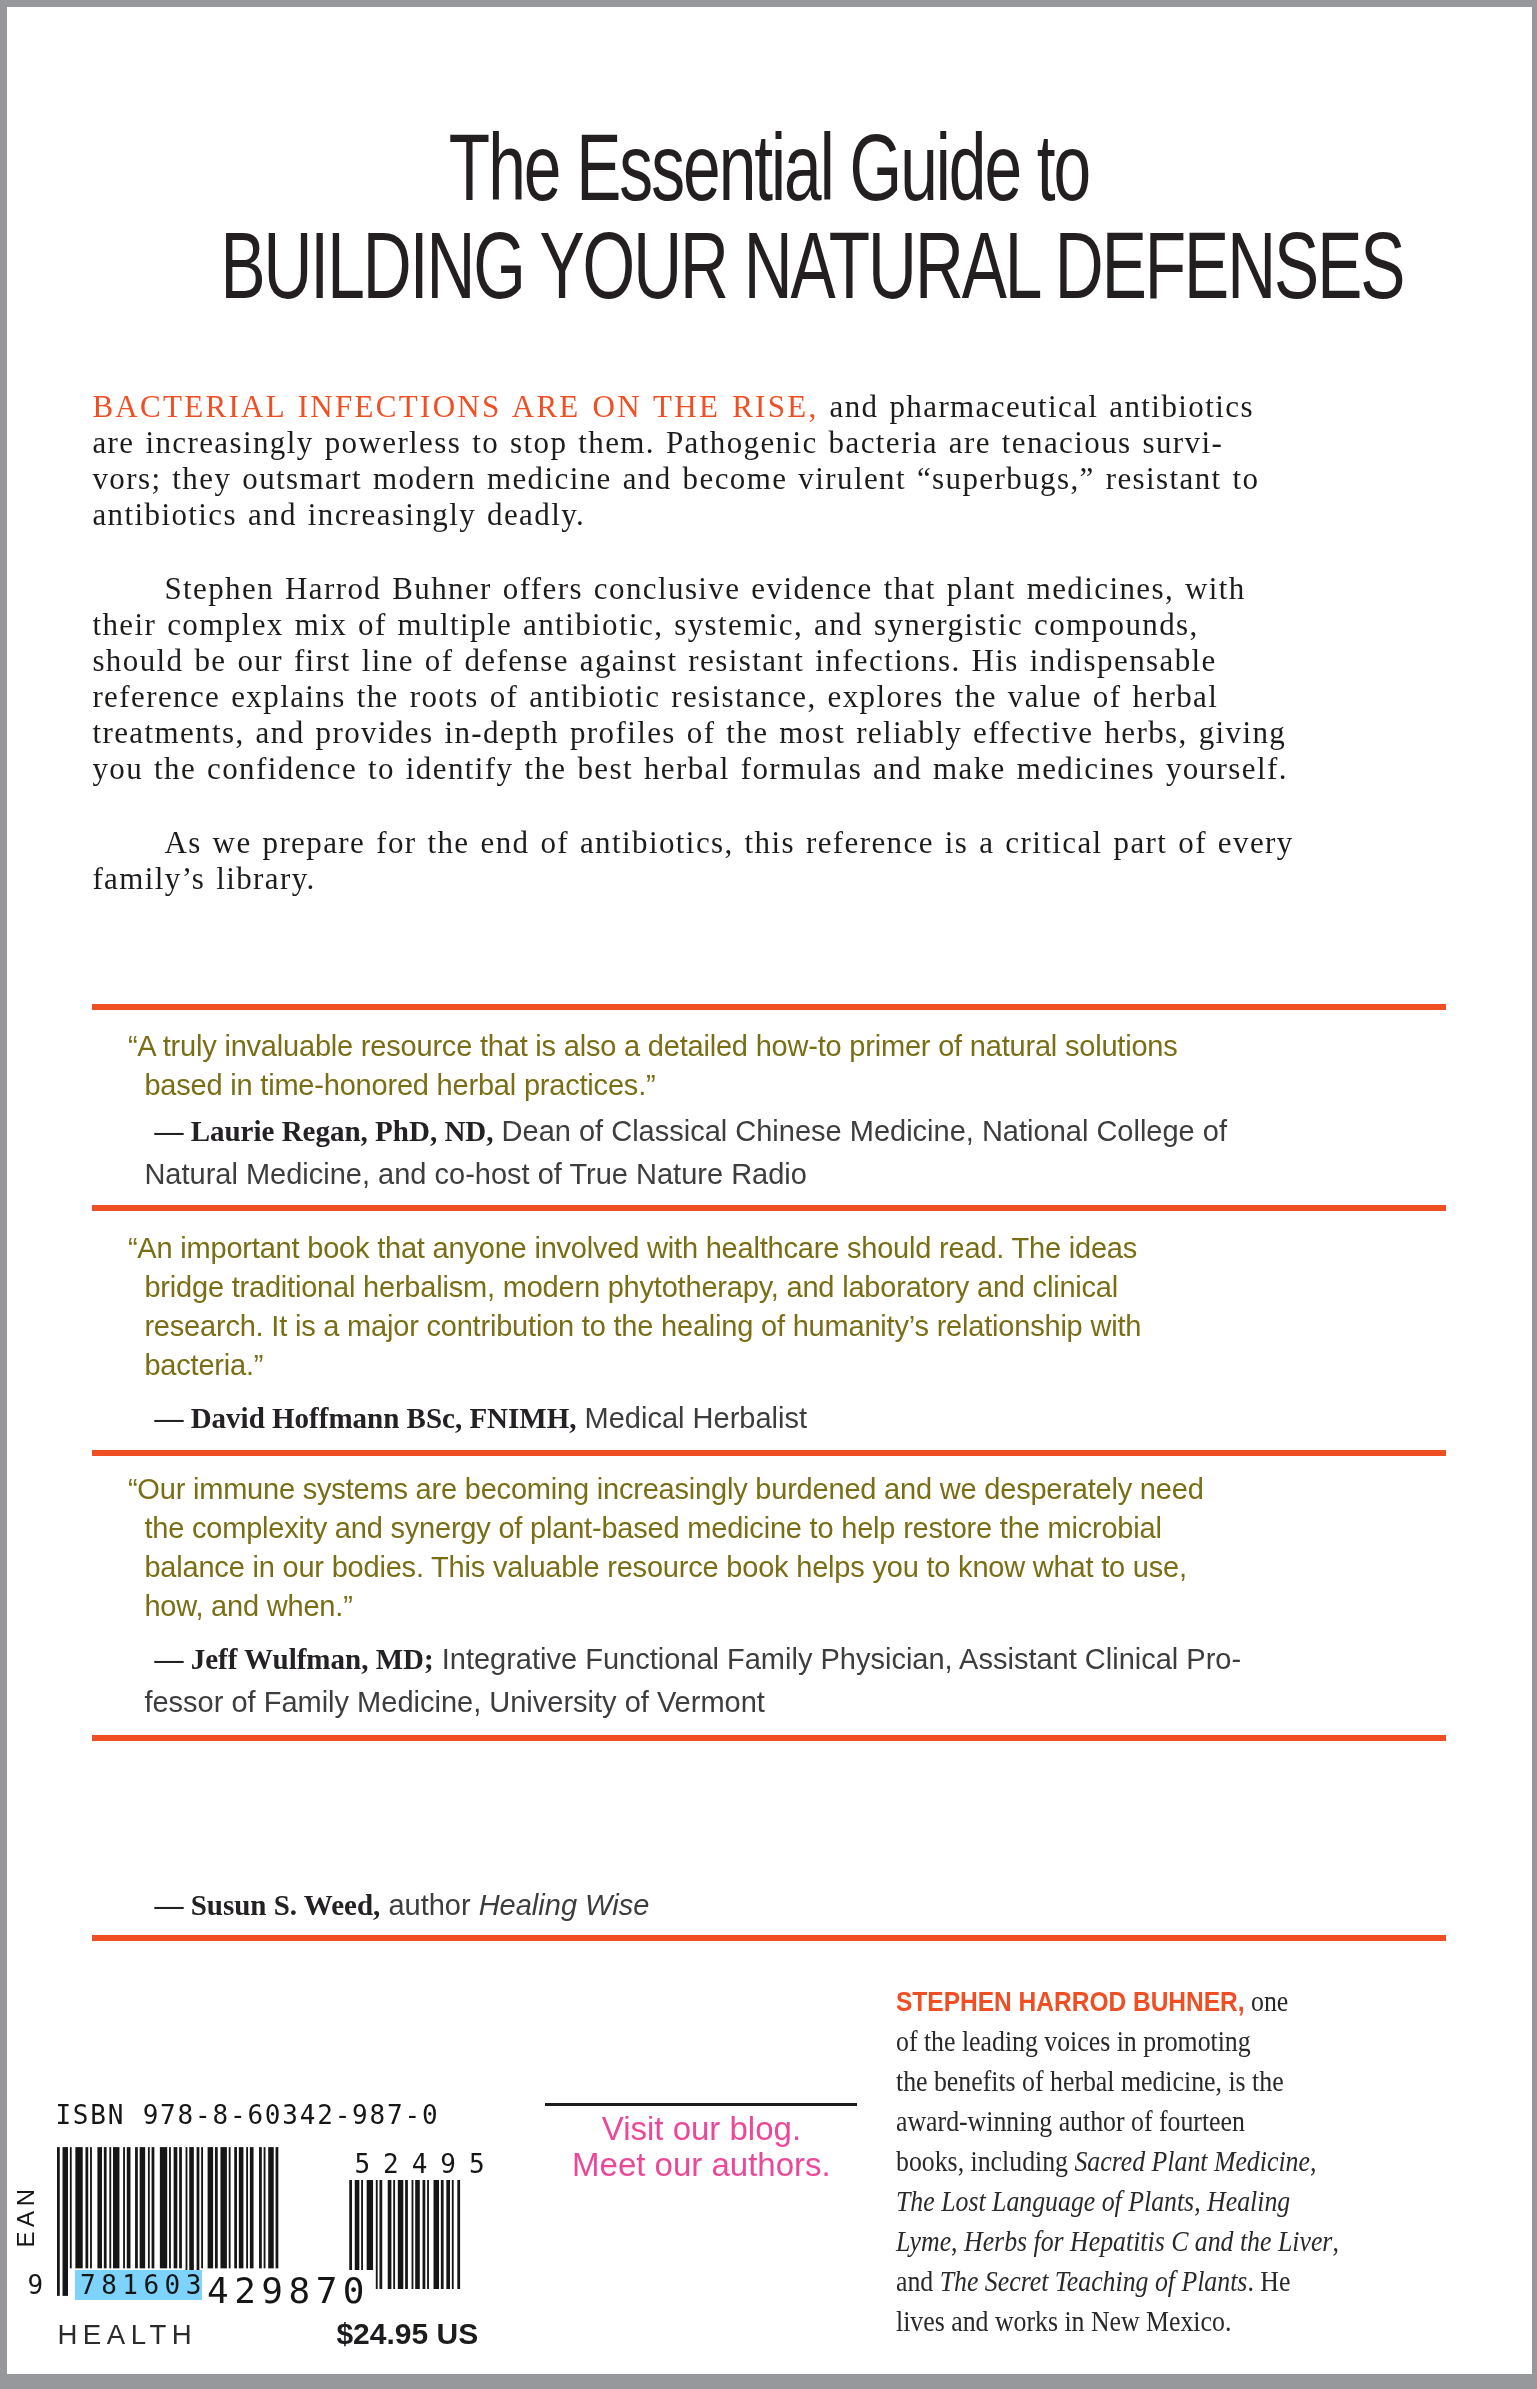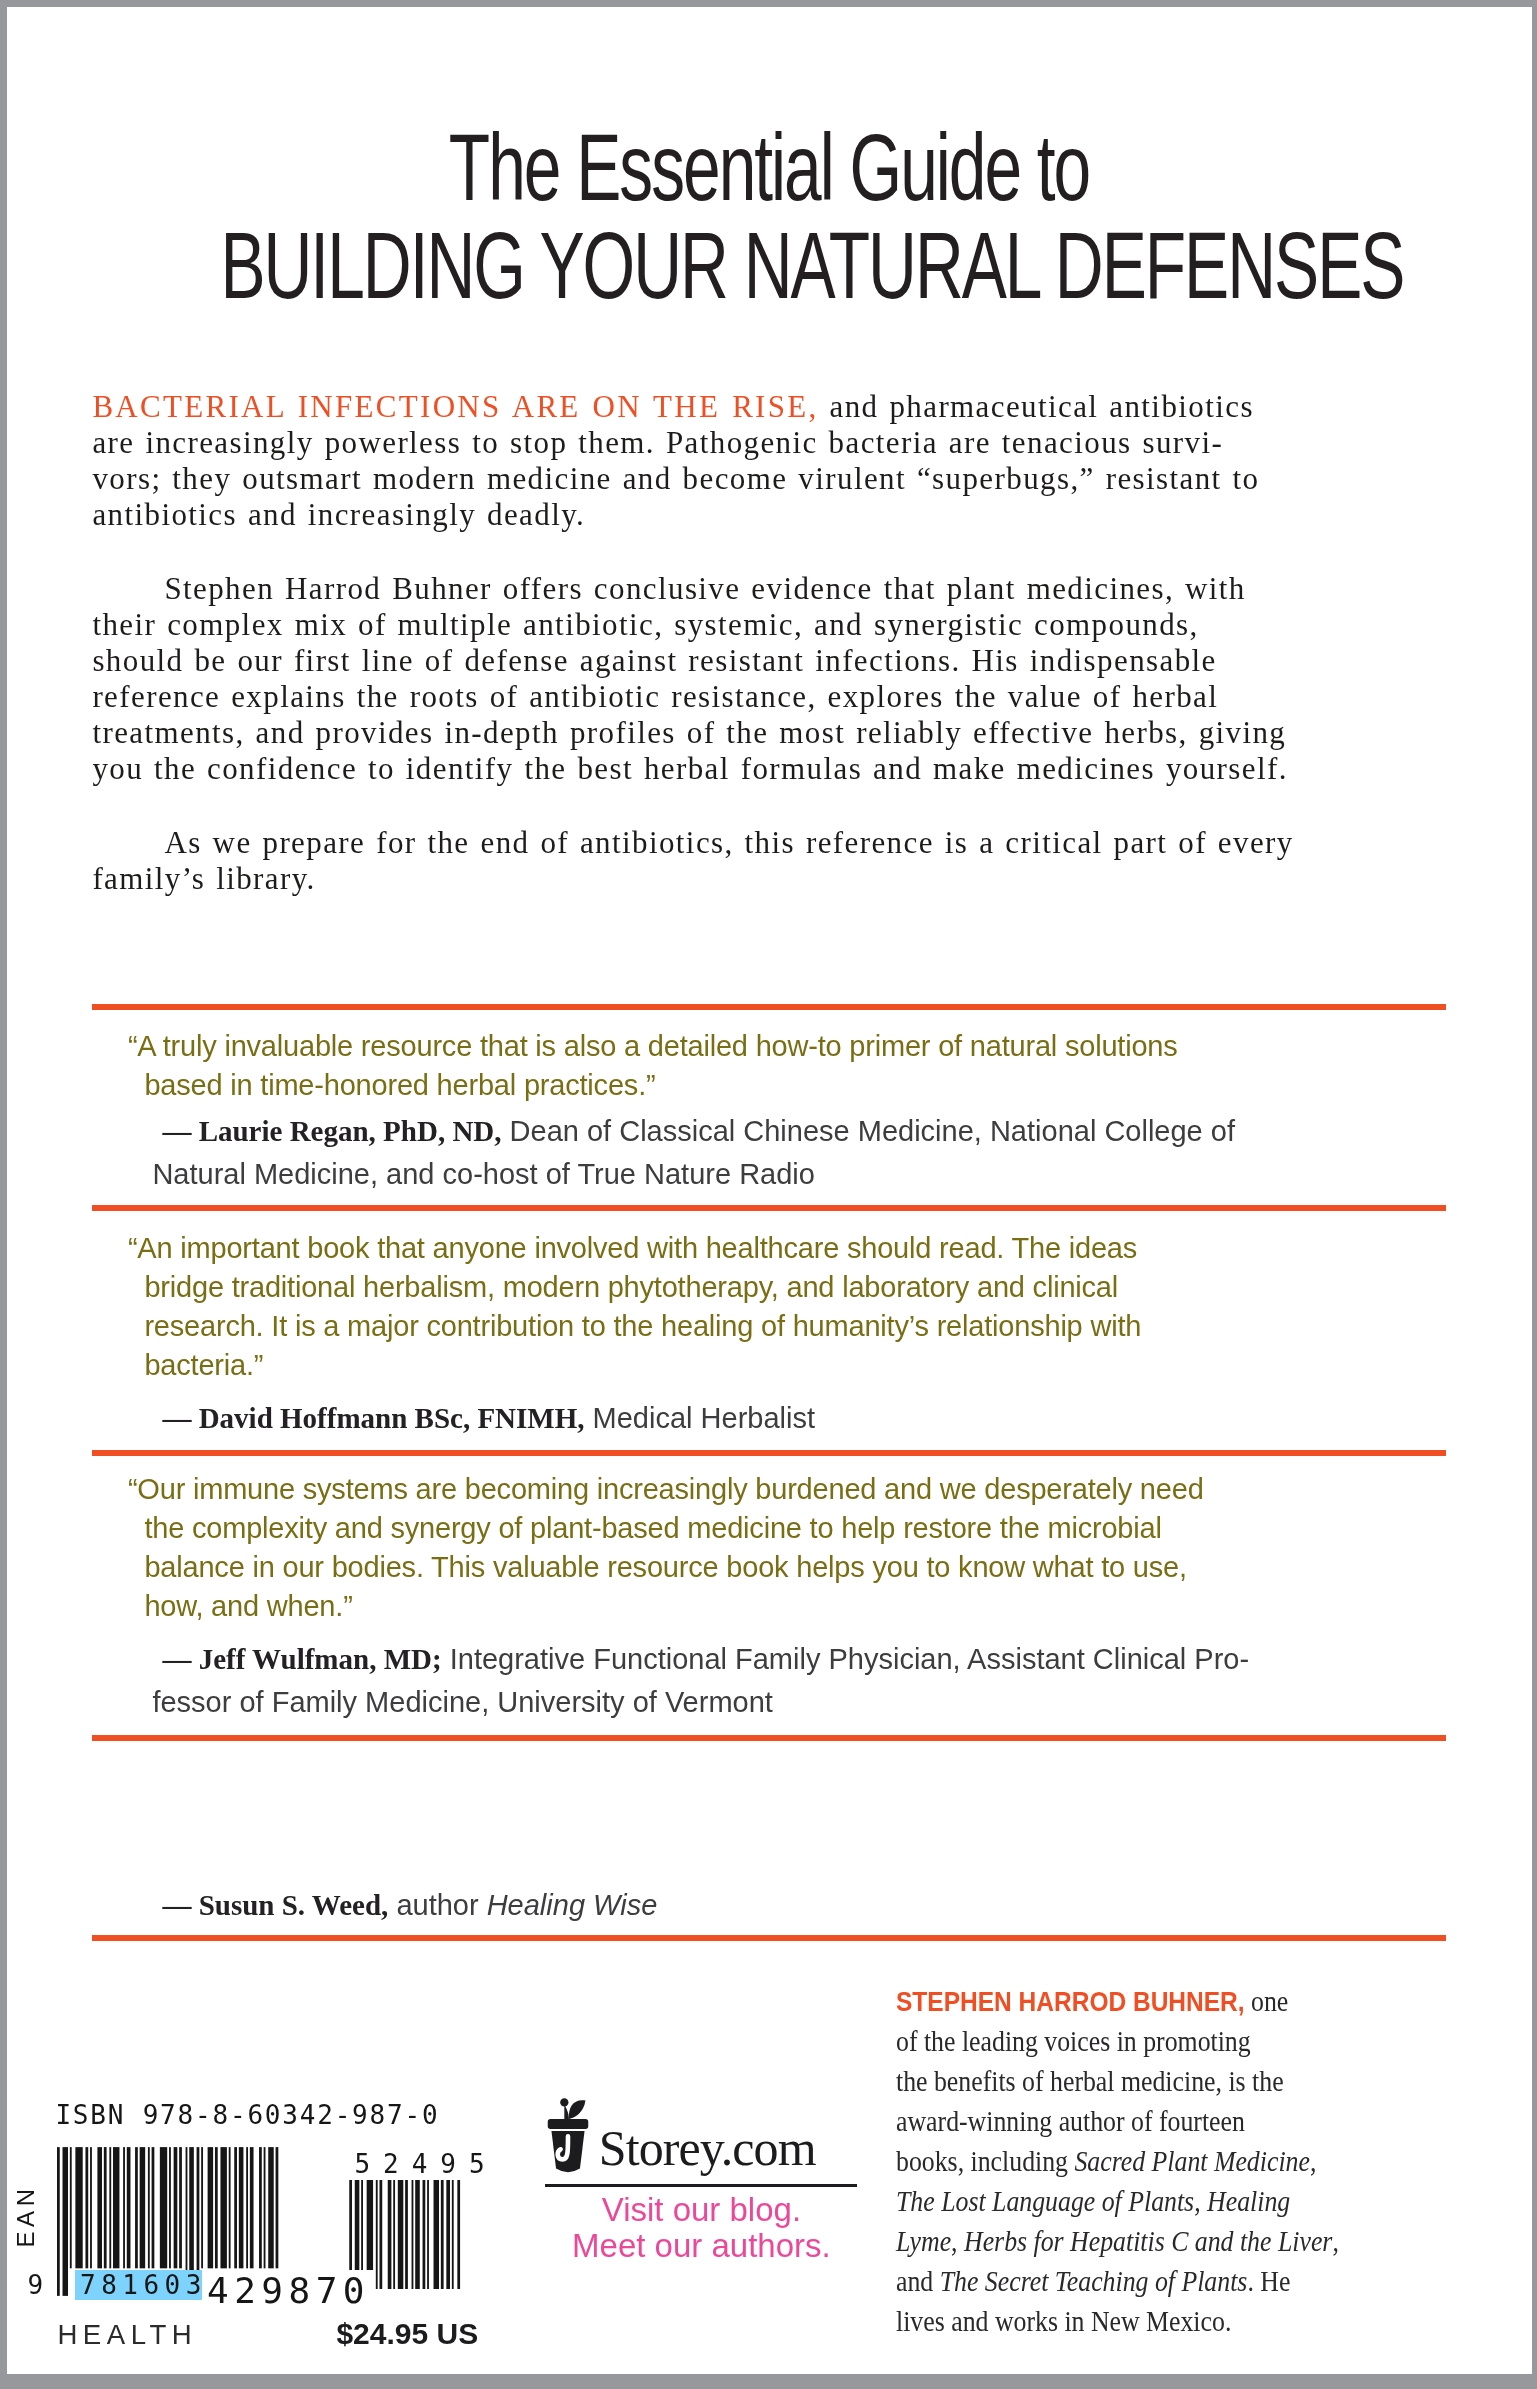--- a/index.html
+++ b/index.html
@@ -45,21 +45,21 @@
   
   .quote{
     position:absolute;left:137px;width:1342px;
     font-family:"Liberation Sans",sans-serif;
     font-size:29px;line-height:39px;letter-spacing:-0.2px;
     color:#7a6e15;white-space:pre-line;text-indent:-16.5px;
   }
   .attr{
     position:absolute;left:137px;width:1314px;
     font-size:29px;line-height:43px;color:#3d3d3f;
-    white-space:pre-line;text-indent:10px;margin-left:8px;
+    white-space:pre-line;text-indent:10px;
   }
   .attr .q-bold{
     font-family:"Liberation Serif",serif;font-weight:bold;color:#242124;
   }
   .attr .q-rest{font-family:"Liberation Sans",sans-serif;}
   .attr .q-italic{font-family:"Liberation Sans",sans-serif;font-style:italic;}
 
   
   .bio-wrap{
     position:absolute;left:889px;top:1974px;width:643px;
@@ -241,31 +241,20 @@
       <rect x="118" y="0" width="3" height="119" fill="#161616"></rect>
     </svg>
   <div class="bc-digit9 mono">9</div>
   <div class="bc-dl mono">781603</div>
   <div class="bc-dr mono">429870</div>
   <div class="bc-sup-digits mono">52495</div>
   <div class="category">HEALTH</div>
   <div class="price">$24.95 US</div>
 
   <div class="storey">
-    <div class="storey-row">
-      <svg class="pot" viewBox="0 0 50 88">
-        <path d="M26,26 C25,13 31,4 44,6 C42,19 33,25 26,26 Z" fill="#1c1c1e"></path>
-        <circle cx="21" cy="8" r="4.5" fill="#1c1c1e"></circle>
-        <path d="M21,10 C24,16 26,20 26,27 L21,27 Z" fill="#1c1c1e"></path>
-        <rect x="3" y="26" width="44" height="11" rx="3" fill="#1c1c1e"></rect>
-        <path d="M7,39 L43,39 L38,80 Q25,88 12,80 Z" fill="#1c1c1e"></path>
-        <path d="M25,45 C25,62 25,70 19,70 C13,70 12,62 17,59" fill="none" stroke="#ffffff" stroke-width="5" stroke-linecap="round"></path>
-      </svg>
-      <div class="storey-name">Storey.com</div>
-    </div>
     <div class="storey-rule"></div>
     <div class="storey-tags">
       <div>Visit our blog.</div>
       <div>Meet our authors.</div>
     </div>
   </div>
 
 </div>
 
 

